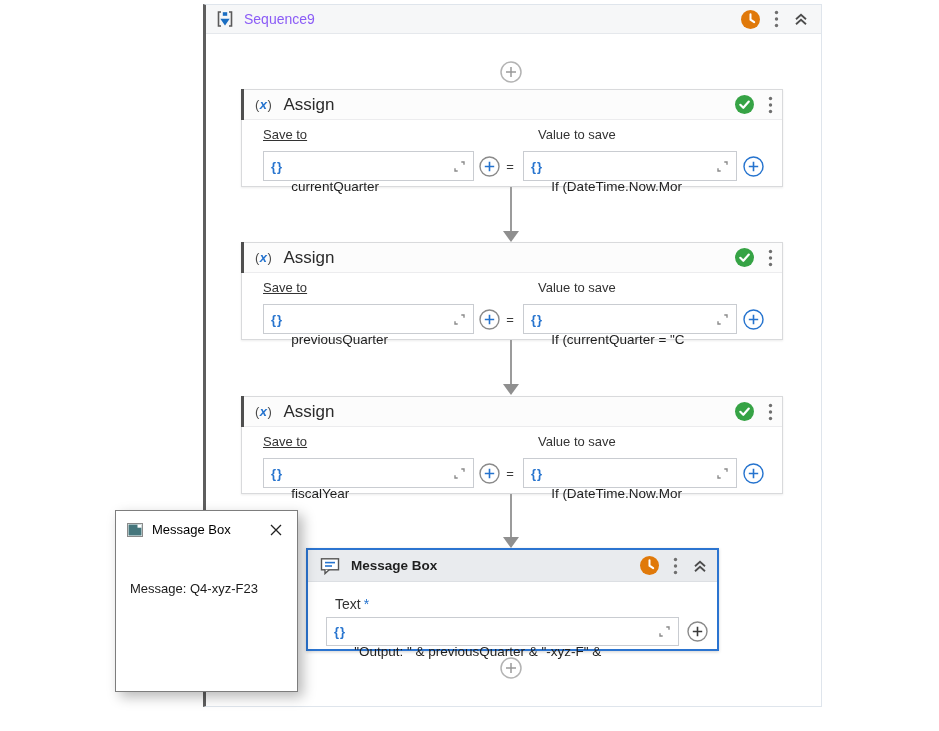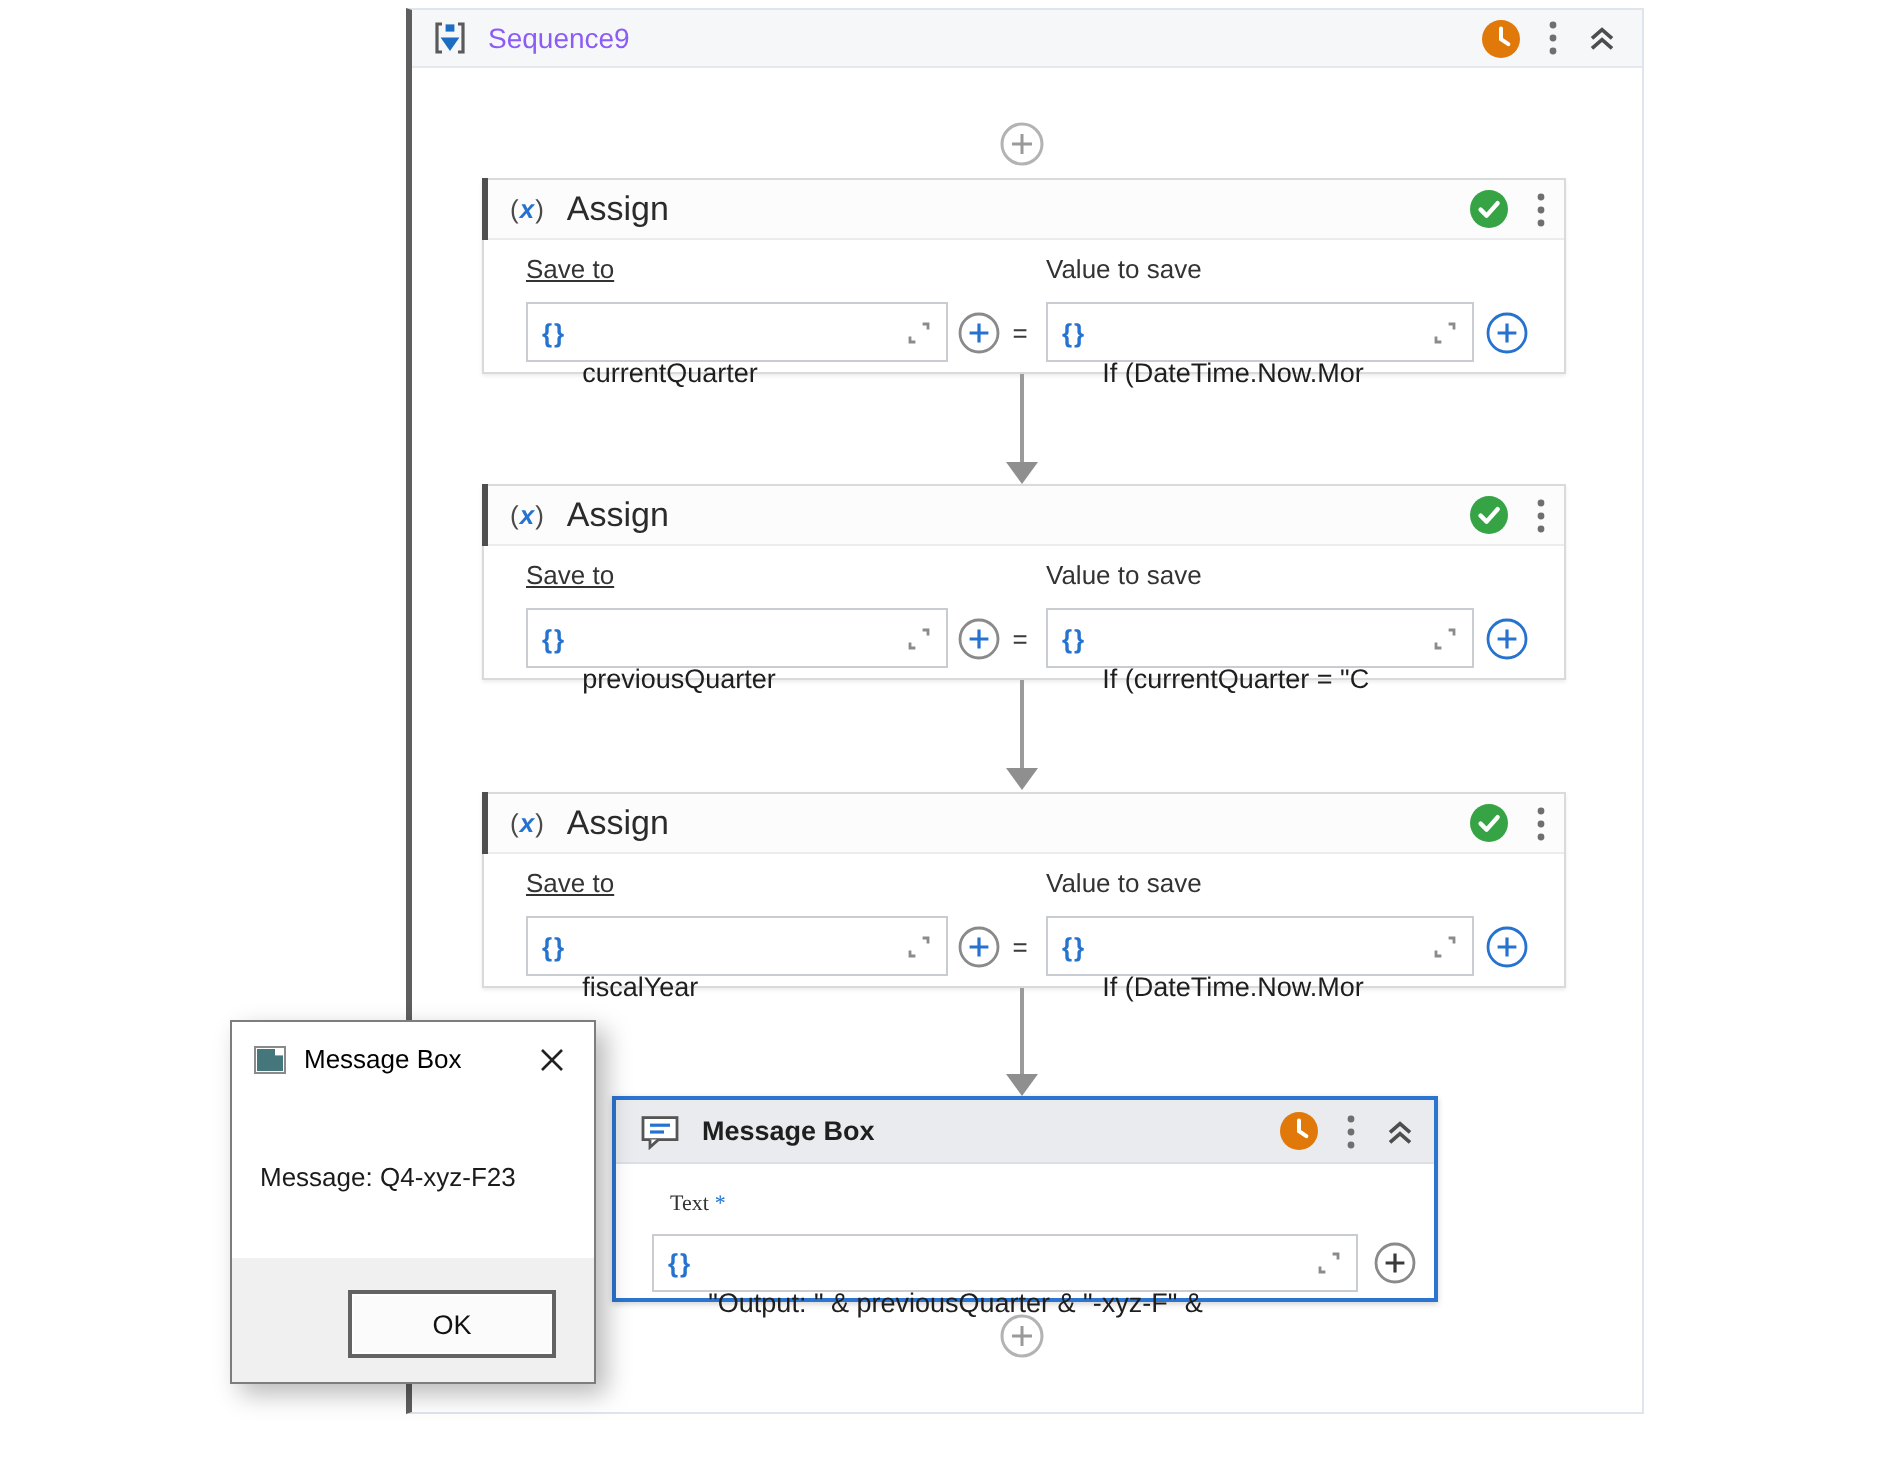--- a/index.html
+++ b/index.html
@@ -45,21 +45,21 @@
   .activity-header::before {
     content: ""; position: absolute; left: -1px; top: -1px; bottom: -1px;
     width: 3px; background: #4f4f4f;
   }
   .assign-icon { font-size: 13px; color: #4a4a4a; letter-spacing: 0.5px; }
   .assign-icon .x-glyph { color: #2573ce; font-style: italic; font-weight: 700; }
   .activity-title { margin-left: 11px; font-size: 17px; color: #2b2b2b; }
 
   .field-label { position: absolute; font-size: 13px; color: #333; top: 37px; }
   .label-saveto { left: 21px; text-decoration: underline; }
-  .label-value { left: 281px; }
+  .label-value { left: 296px; }
 
   .expr-field {
     position: absolute; top: 61px; height: 30px;
     border: 1px solid #c9ccd1; background: #fff;
     display: flex; align-items: center; padding: 0 7px;
     cursor: text;
   }
   .field-saveto { left: 21px; width: 211px; }
   .field-value  { left: 281px; width: 214px; }
   .braces { color: #2573ce; font-size: 13px; font-weight: 700; letter-spacing: 1px; flex: 0 0 auto; }
@@ -93,21 +93,21 @@
   .msgbox-card {
     position: absolute; left: 100px; top: 543px; width: 413px; height: 103px;
     background: #fff; border: 2px solid #2b74d0;
     box-shadow: 0 1px 3px rgba(0,0,0,0.18);
   }
   .msg-header {
     height: 32px; background: #e9ebee; border-bottom: 1px solid #dcdfe3;
     display: flex; align-items: center; padding: 0 9px 0 12px;
   }
   .msg-title { margin-left: 11px; font-size: 13.5px; font-weight: 700; color: #1f1f1f; }
-  .text-label { position: absolute; left: 27px; top: 46px; font-size: 11px; color: #333; font-family: Liberation Serif, serif; }
+  .text-label { position: absolute; left: 27px; top: 46px; font-size: 14px; color: #333; }
   .required-mark { color: #2573ce; margin-left: 3px; }
   .msg-field { position: absolute; left: 18px; top: 67px; width: 353px; height: 29px;
     border: 1px solid #c9ccd1; background: #fff;
     display: flex; align-items: center; padding: 0 7px; cursor: text; }
   .msg-plus { position: absolute; left: 379px; top: 71px; width: 21px; height: 21px; cursor: pointer; }
 
   
   .dialog {
     position: absolute; left: 115px; top: 510px; width: 183px; height: 182px;
     background: #fff; border: 1px solid #7d7d7d;
@@ -439,16 +439,13 @@
       </svg>
     </span>
     <span class="dialog-title">Message Box</span>
     <span class="dialog-close">
       <svg width="14" height="14" viewBox="0 0 14 14">
         <path d="M2 2 L12 12 M12 2 L2 12" stroke="#222" stroke-width="1.3"></path>
       </svg>
     </span>
   </div>
   <div class="dialog-message">Message: Q4-xyz-F23</div>
-  <div class="dialog-footer">
-    <button class="ok-button">OK</button>
-  </div>
 </div>
 
 </body></html>

